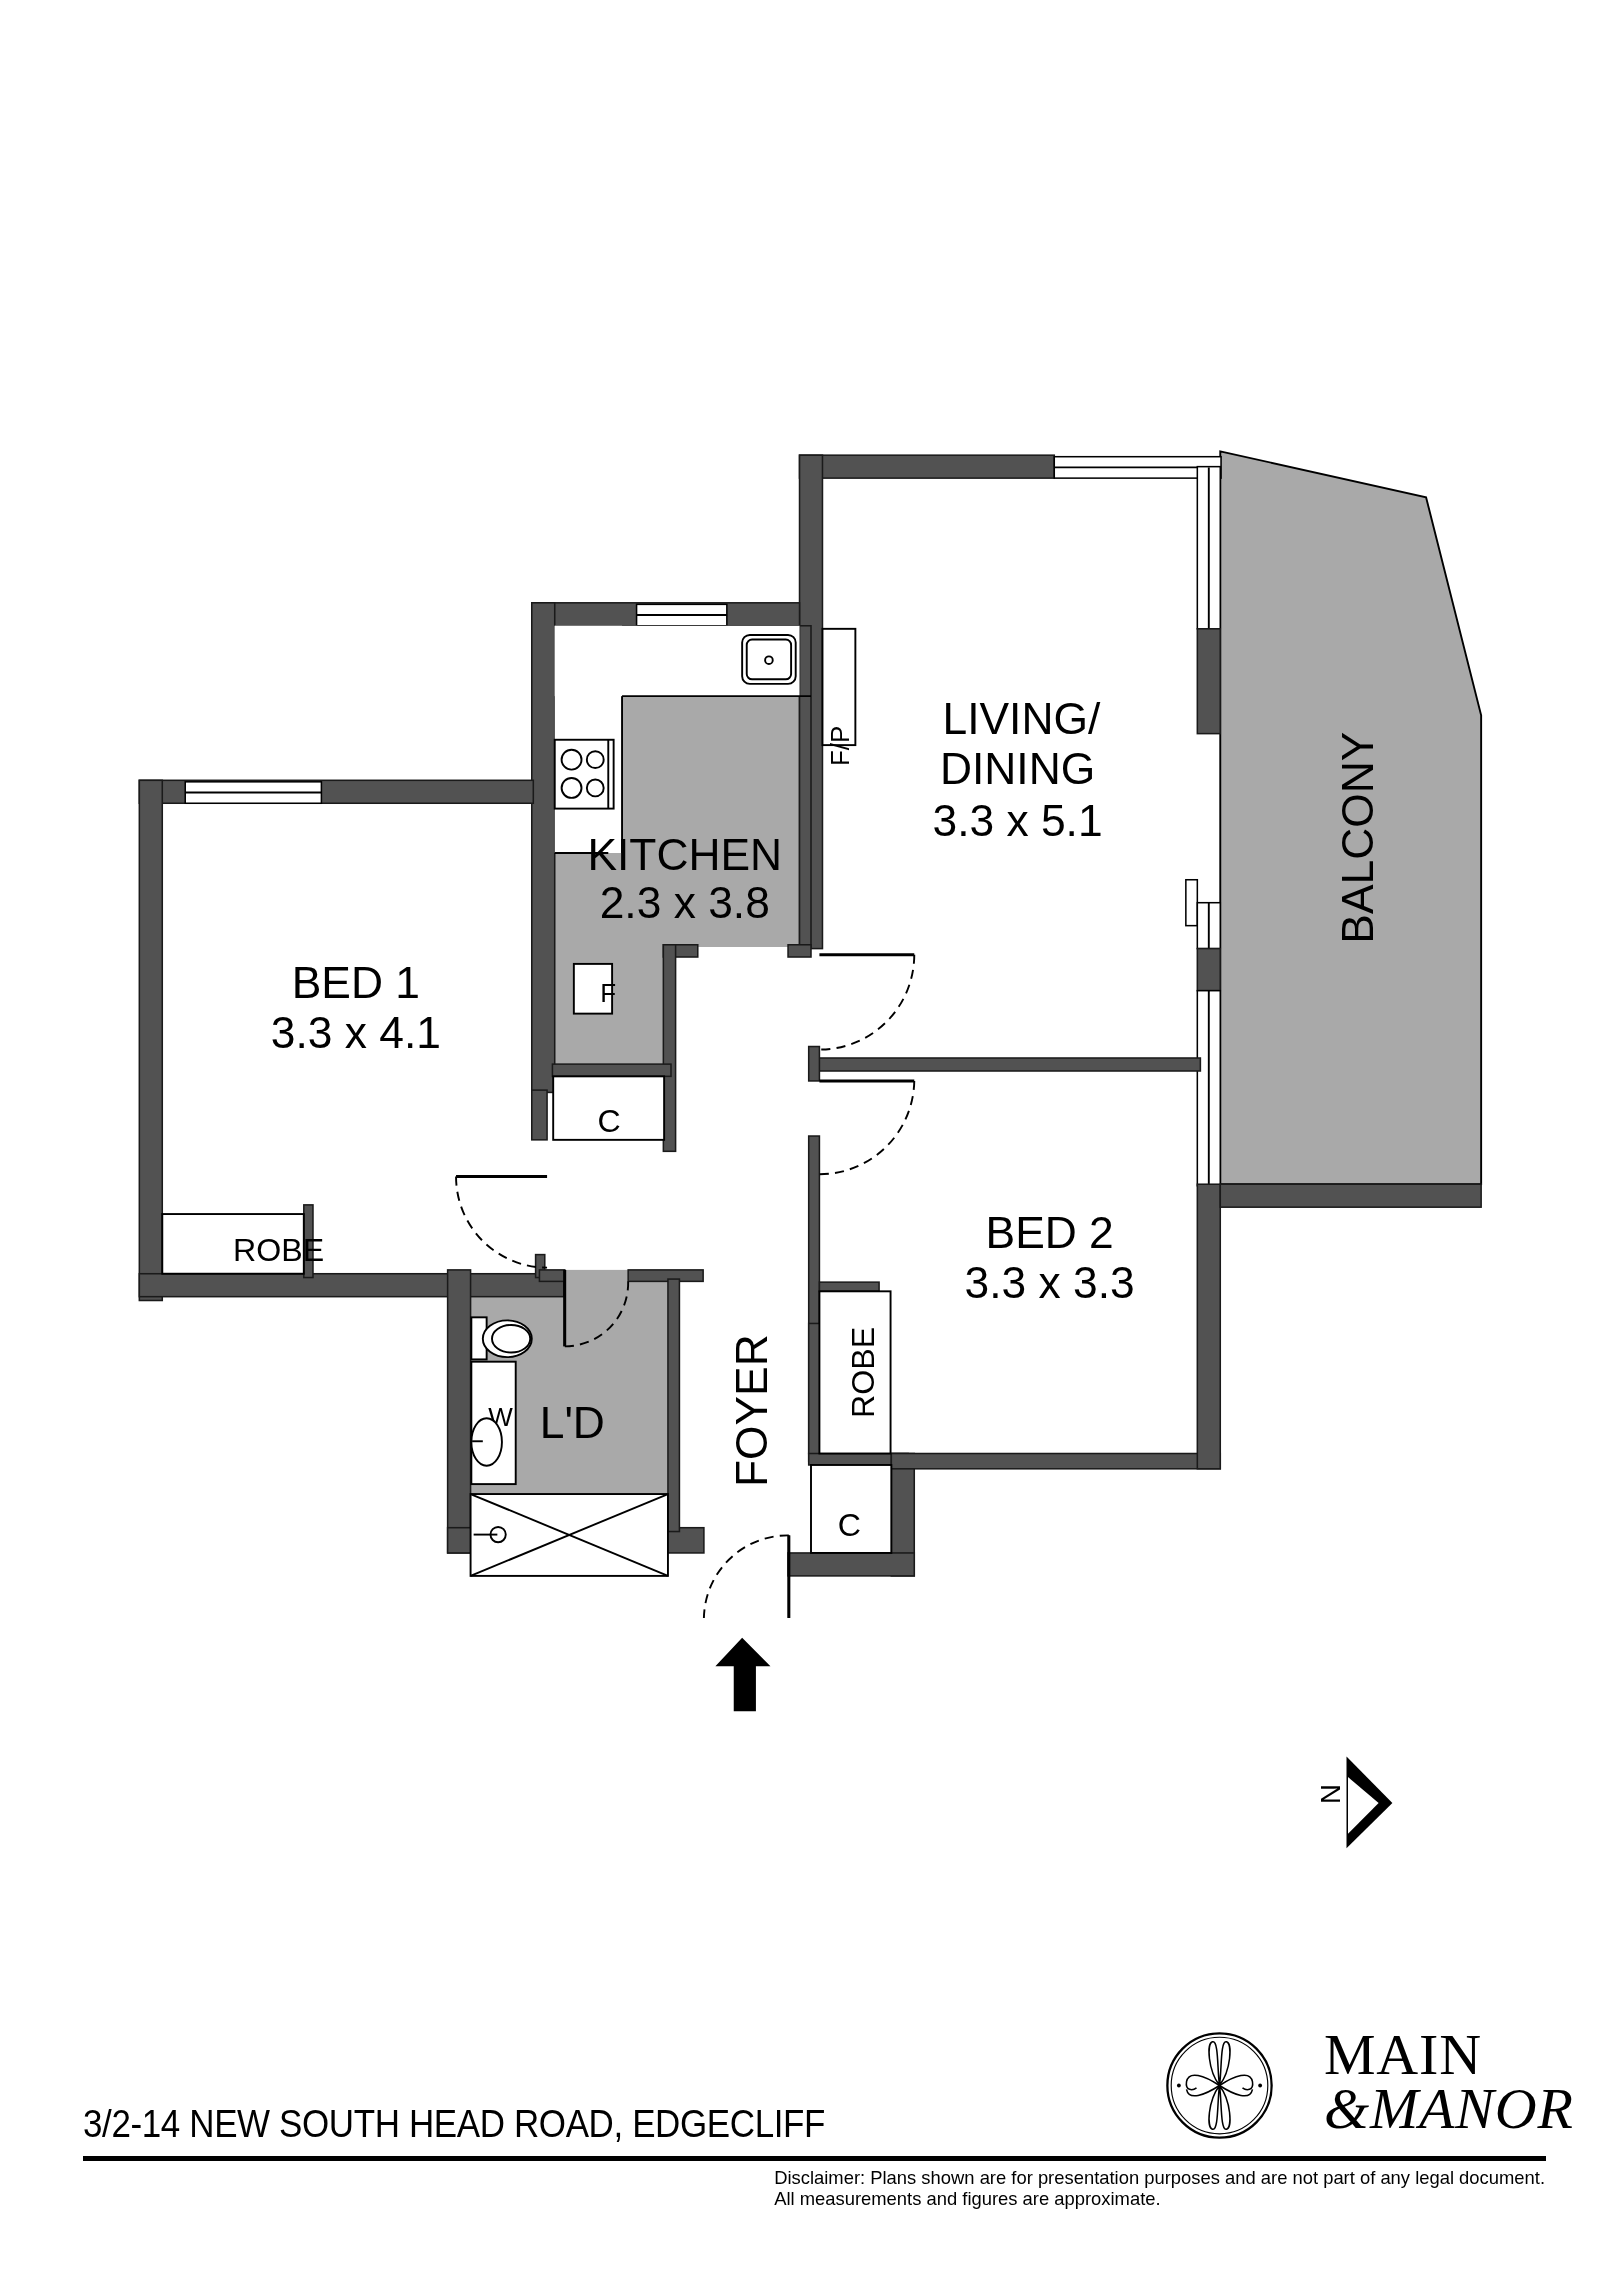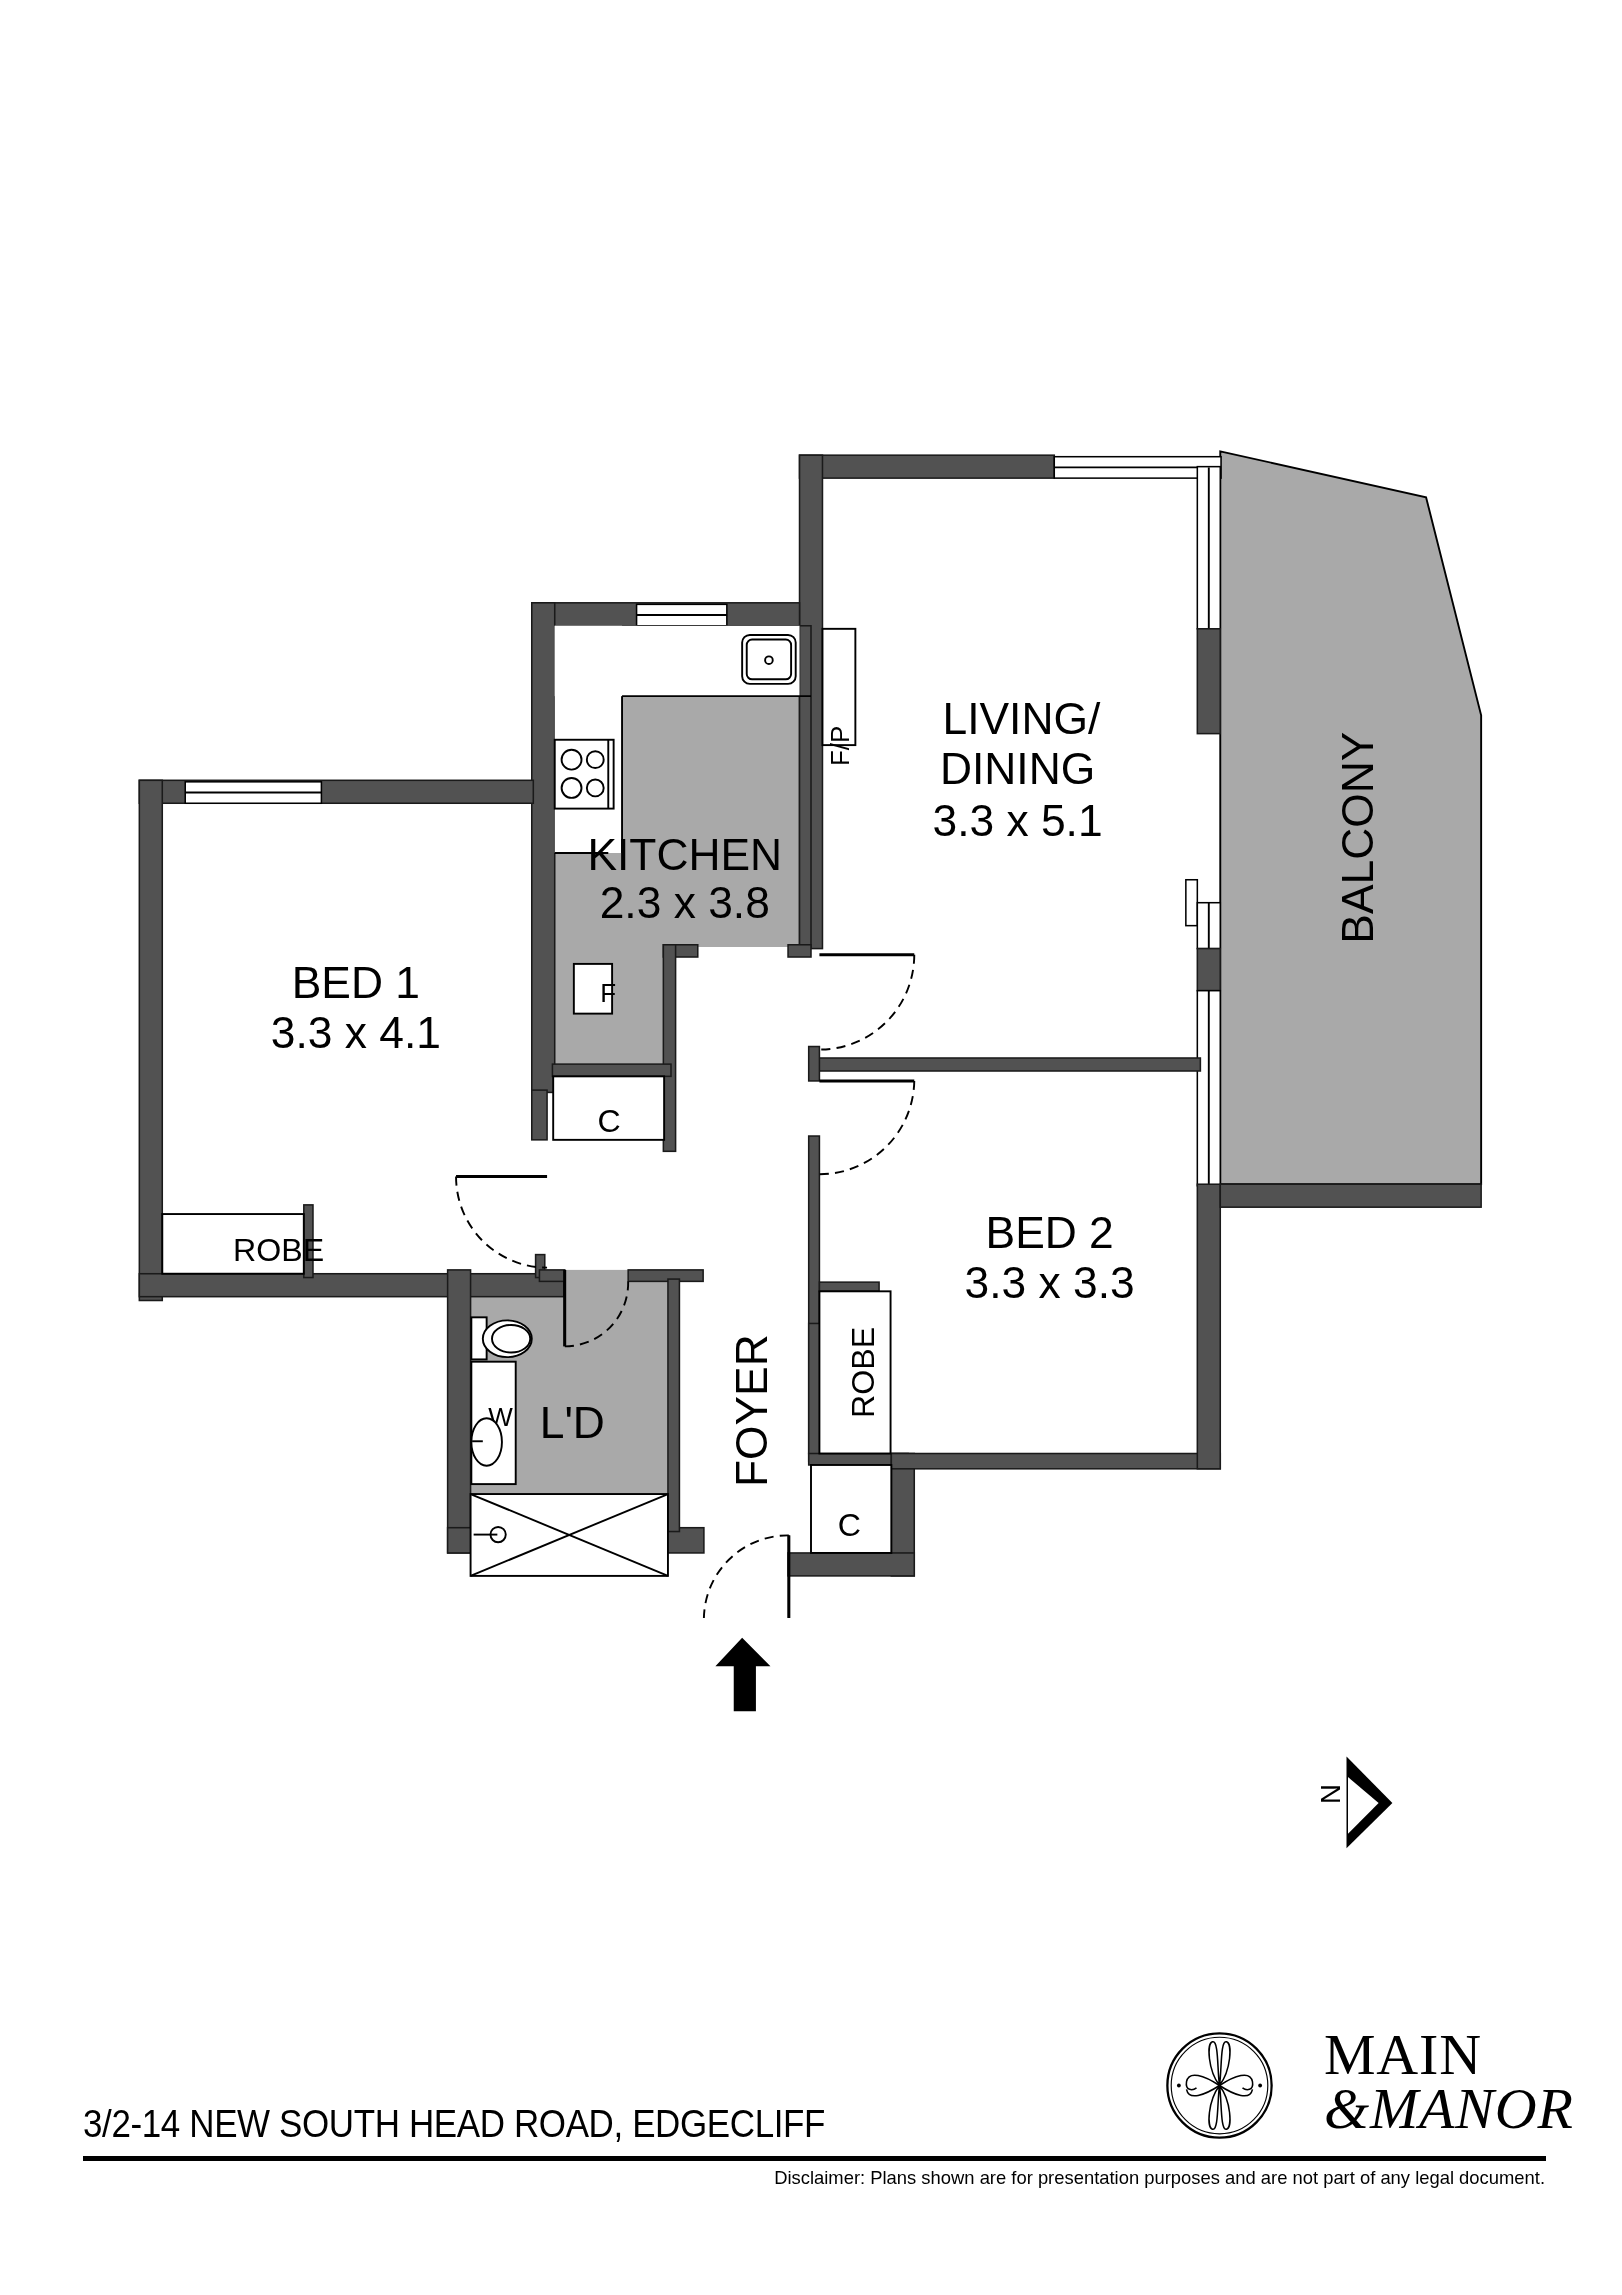--- a/index.html
+++ b/index.html
@@ -188,20 +188,21 @@
     <text x="1752" y="2368" font-family="Liberation Sans, sans-serif" font-size="36" text-anchor="middle" transform="rotate(-90,1740,2357)">N</text>
     <polygon points="1760,2296 1820,2357 1760,2416" fill="#000"></polygon>
     <polygon points="1762,2323 1802,2357 1762,2397" fill="#fff"></polygon>
   </g>
 </svg>
 
 <div class="address">3/2-14 NEW SOUTH HEAD ROAD, EDGECLIFF</div>
 <div class="rule"></div>
 <div class="disclaimer">
   <div>Disclaimer: Plans shown are for presentation purposes and are not part of any legal document.</div>
+  <div>All measurements and figures are approximate.</div>
 </div>
 
 <div class="logo">
   <svg width="115" height="115" viewBox="0 0 150 150" style="position:absolute;left:0;top:0;">
     <circle cx="75" cy="75" r="68" fill="none" stroke="#000" stroke-width="3"></circle>
     <circle cx="75" cy="75" r="63" fill="none" stroke="#000" stroke-width="1.5"></circle>
     <path d="M75,75 C60,55 58,20 66,18 C74,16 72,55 75,75 C78,55 76,16 84,18 C92,20 90,55 75,75" fill="none" stroke="#000" stroke-width="2"></path>
     <path d="M75,75 C60,95 58,130 66,132 C74,134 72,95 75,75 C78,95 76,134 84,132 C92,130 90,95 75,75" fill="none" stroke="#000" stroke-width="2"></path>
     <path d="M75,75 C55,62 35,55 32,70 C30,82 40,82 45,78" fill="none" stroke="#000" stroke-width="2"></path>
     <path d="M75,75 C95,62 115,55 118,70 C120,82 110,82 105,78" fill="none" stroke="#000" stroke-width="2"></path>

